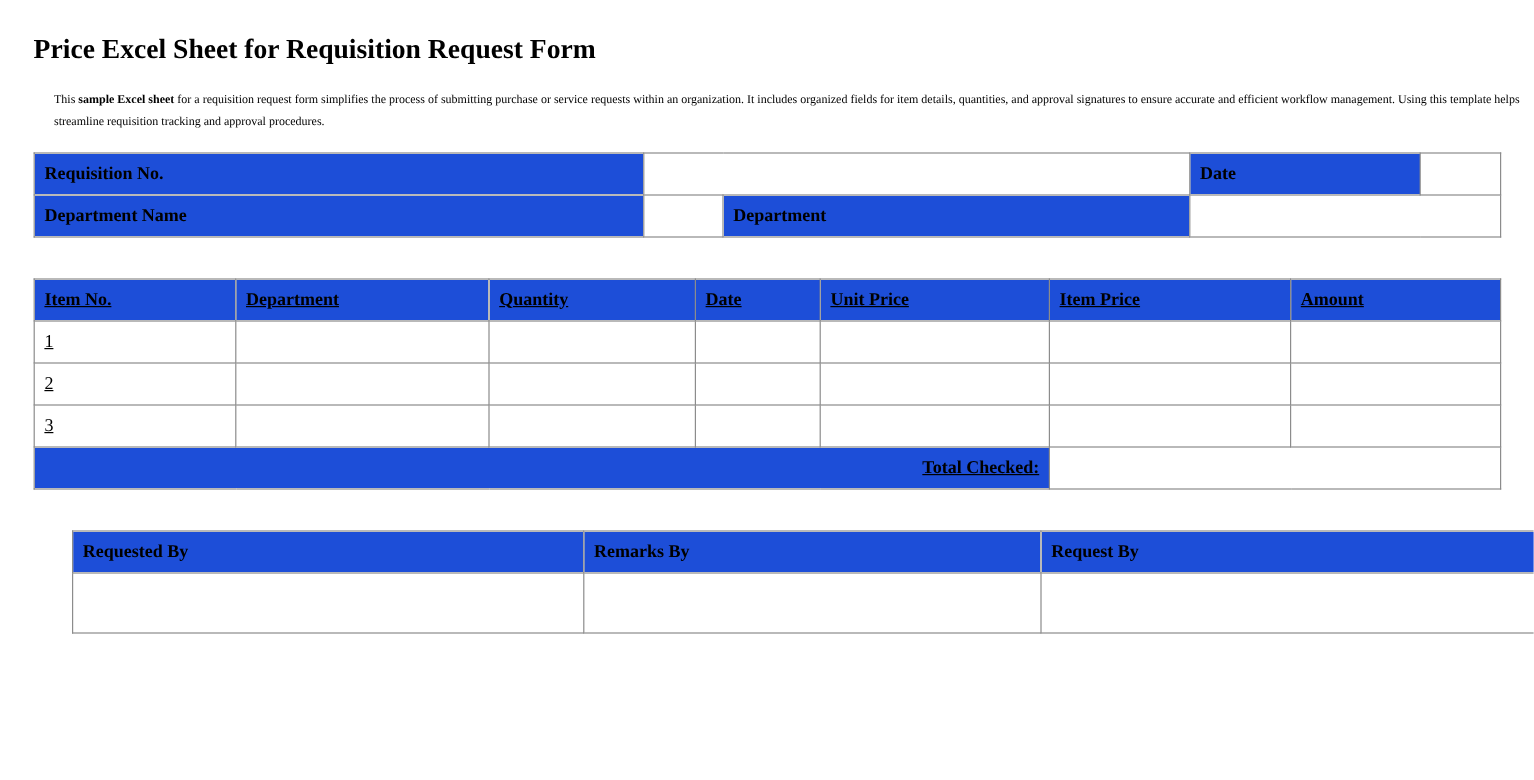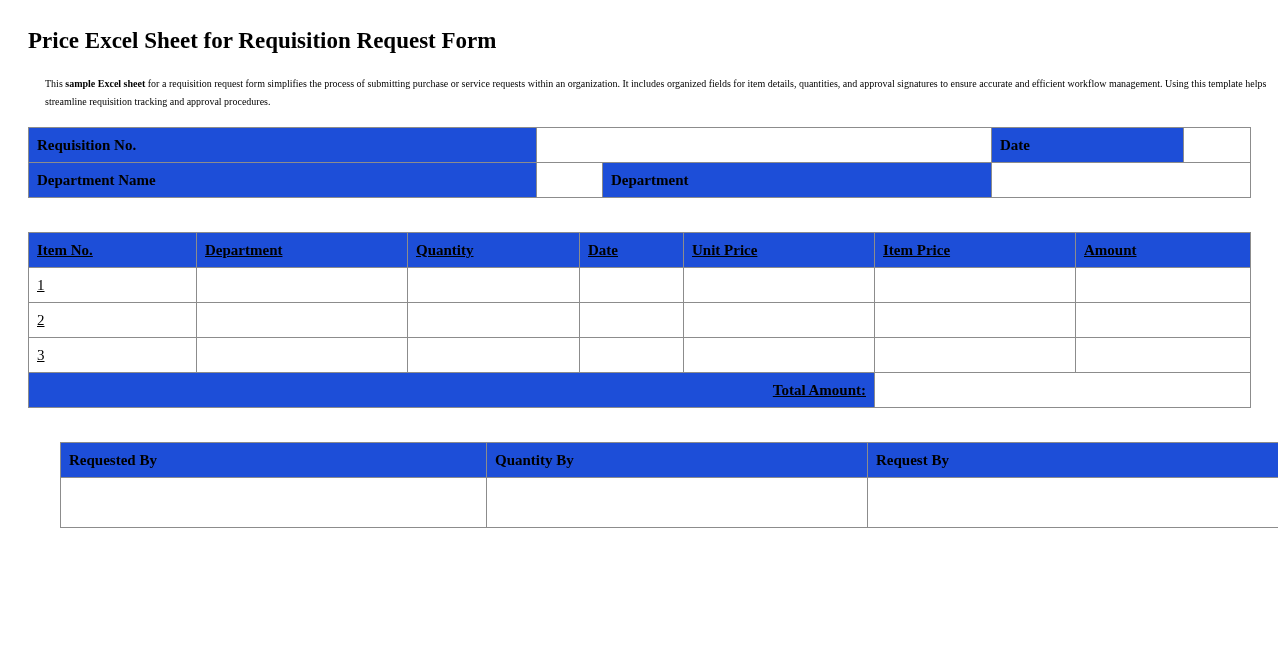--- a/index.html
+++ b/index.html
@@ -104,36 +104,36 @@
   <tr>
     <td class="val">3</td>
     <td class="val"></td>
     <td class="val"></td>
     <td class="val"></td>
     <td class="val"></td>
     <td class="val"></td>
     <td class="val"></td>
   </tr>
   <tr>
-    <td class="lbl right" colspan="5">Total Amount:</td>
+    <td class="lbl right" colspan="5">Total Checked:</td>
     <td class="val" colspan="2"></td>
   </tr>
 </tbody>
   </table>
 
 <table class="grid" id="sign">
   <colgroup>
     <col style="width:426px">
       <col style="width:381px">
       <col style="width:415px">
   </colgroup>
   <tbody>
       <tr>
     <td class="lbl">Requested By</td>
-    <td class="lbl">Quantity By</td>
+    <td class="lbl">Remarks By</td>
     <td class="lbl">Request By</td>
   </tr>
   <tr class="sig-space">
     <td class="val"></td>
     <td class="val"></td>
     <td class="val"></td>
   </tr>
 </tbody>
   </table>
 

